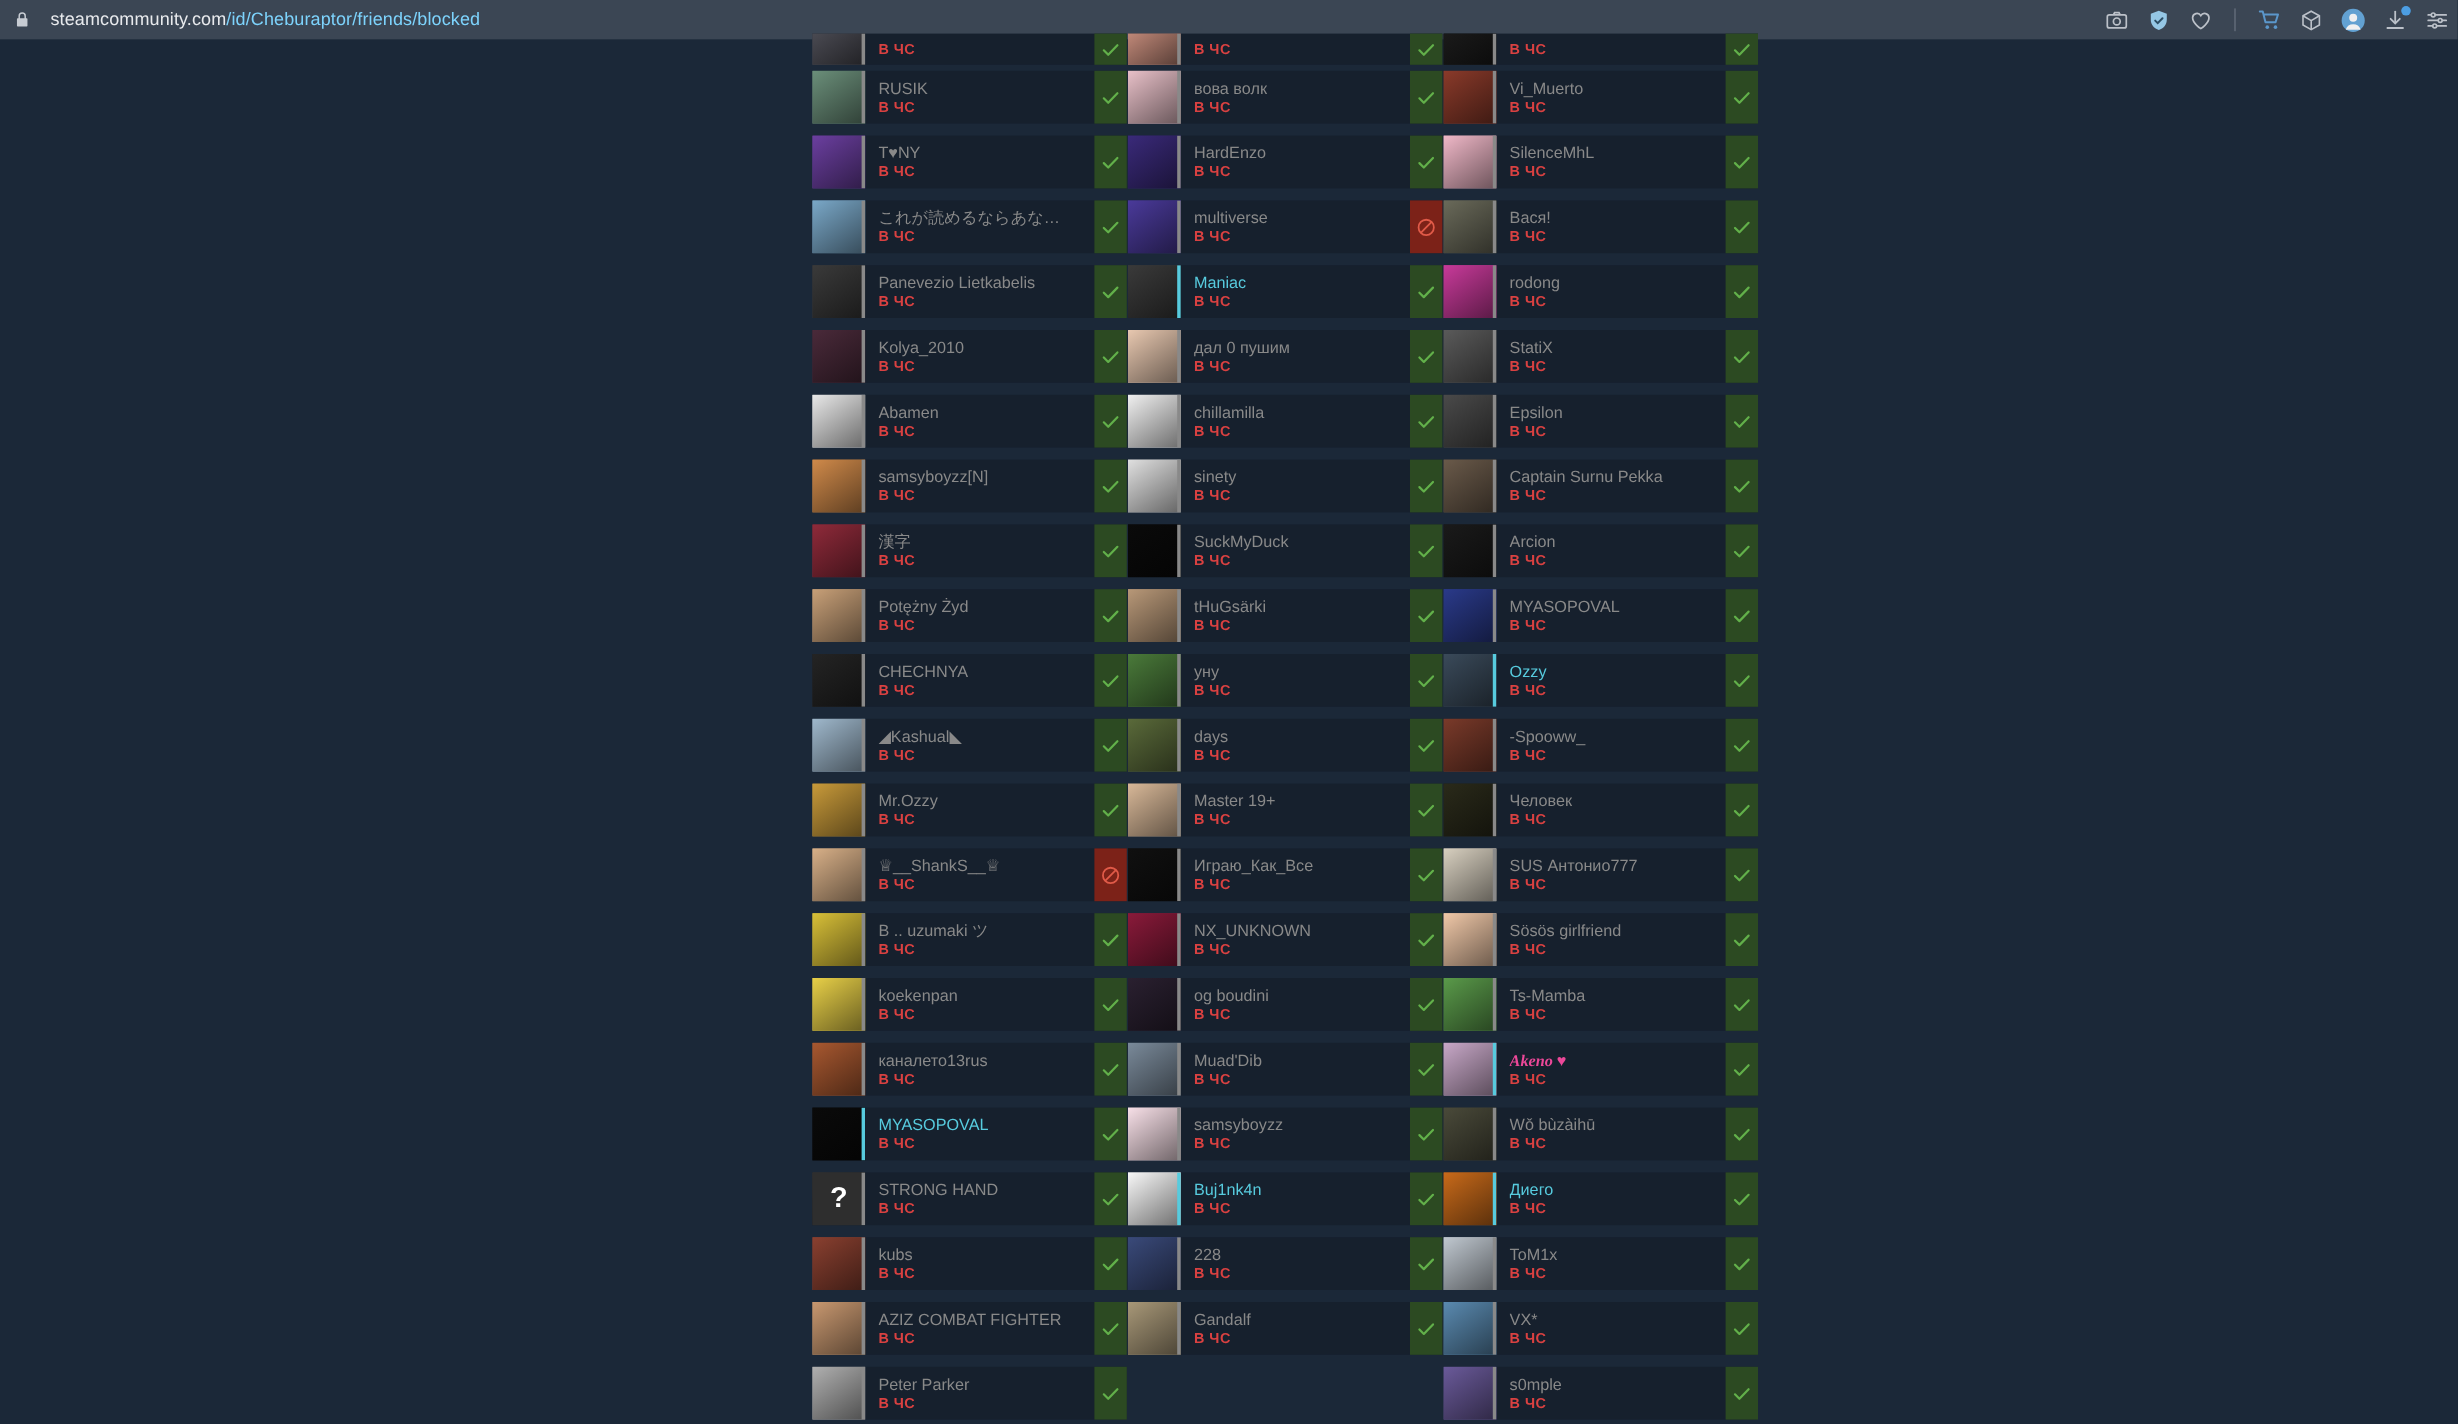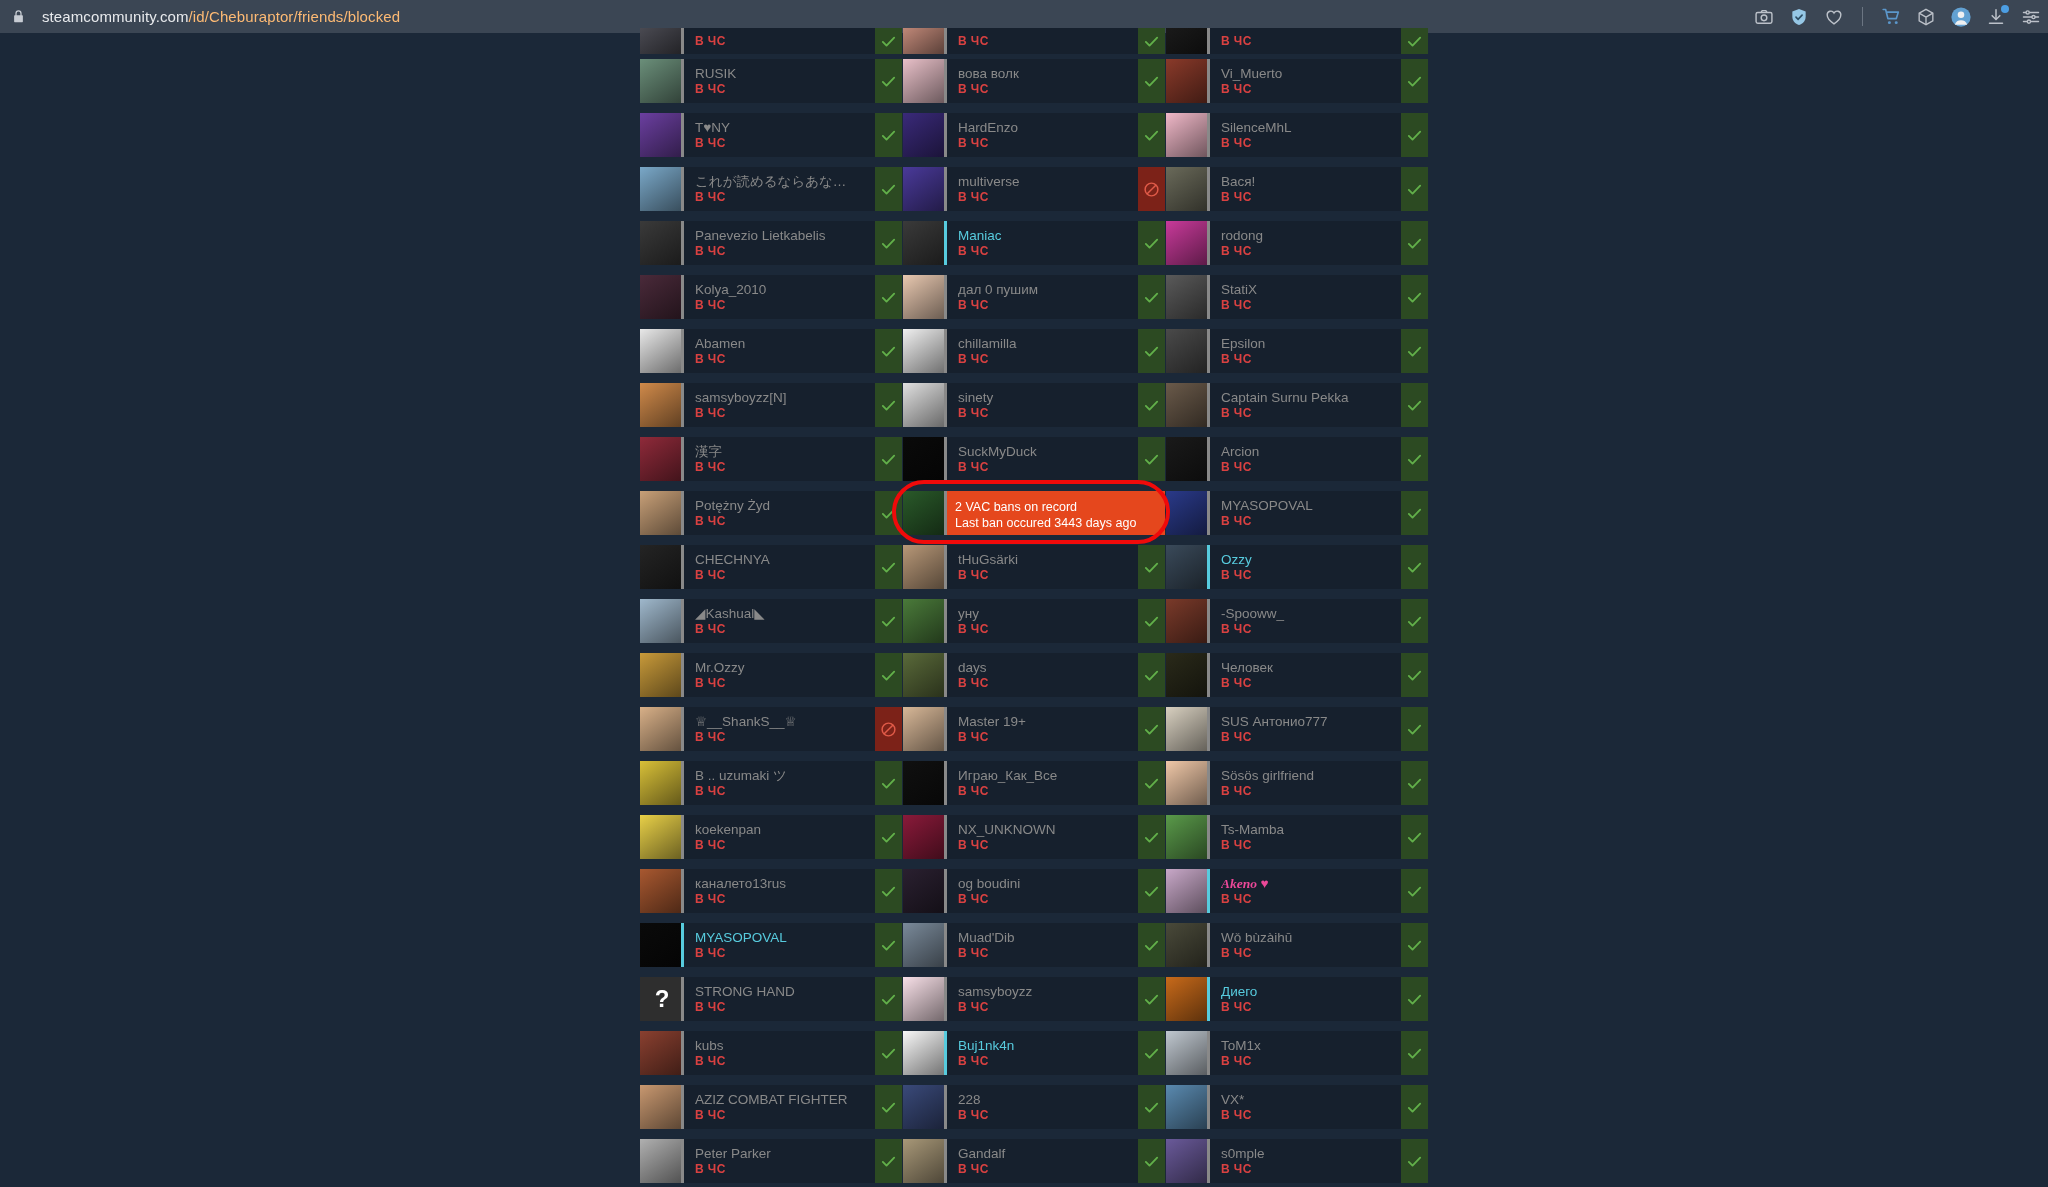--- a/index.html
+++ b/index.html
@@ -21,21 +21,21 @@
     margin-left: 10px; width: 16px; height: 16px;
     display: flex; align-items: center; justify-content: center;
   }
   .url-text {
     margin-left: 16px;
     font-size: 15px;
     color: #e8eaed;
     letter-spacing: .1px;
     white-space: nowrap;
   }
-  .url-text .dim { color: #fdba74; }
+  .url-text .dim { color: #7dd3fc; }
   .toolbar-right {
     position: absolute; right: 6px; top: 0;
     height: 33px; display: flex; align-items: center; gap: 13px;
   }
   .tb-icon {
     width: 22px; height: 22px;
     display: flex; align-items: center; justify-content: center;
     opacity: .92;
   }
   .tb-sep {
@@ -44,21 +44,21 @@
 
   
   .page {
     position: absolute;
     top: 33px; left: 0;
     width: 2048px; height: 1154px;
     background: #1b2838;
   }
   .list-wrap {
     position: absolute;
-    left: 640px; top: -9px;
+    left: 677px; top: -9px;
     width: 788px;
   }
   .grid {
     display: grid;
     grid-template-columns: 262px 262px 262px;
     column-gap: 1px;
     row-gap: 0px;
   }
   .col { display: flex; flex-direction: column; }
 
@@ -760,36 +760,20 @@
               </div>
               <div class="action ok">
                 <svg viewBox="0 0 24 24" fill="none" stroke="#62b04a" stroke-width="2.6" stroke-linecap="round" stroke-linejoin="round">
                   <path d="M4 12.6l5.2 5.2L20 6.6"></path>
                 </svg>
               </div>
             </div>
           </div>
           <div class="row">
             <div class="row-inner">
-              <div class="avatar" style="background: rgb(42, 90, 42);">
-                <div class="av-img" style="background: linear-gradient(145deg, rgb(42, 90, 42) 0%, rgba(0, 0, 0, 0.55) 100%);"></div>
-                <div class="av-flag"></div>
-              </div>
-              <div class="meta">
-                <div class="pname"></div>
-              </div>
-              <div class="vac-tip">
-                <div class="l1">2 VAC bans on record</div>
-                <div class="l2">Last ban occured 3443 days ago</div>
-              </div>
-              <div class="annot-ellipse"></div>
-            </div>
-          </div>
-          <div class="row">
-            <div class="row-inner">
               <div class="avatar" style="background: rgb(184, 152, 120);">
                 <div class="av-img" style="background: linear-gradient(145deg, rgb(184, 152, 120) 0%, rgba(0, 0, 0, 0.55) 100%);"></div>
                 <div class="av-flag"></div>
               </div>
               <div class="meta">
                 <div class="pname">tHuGsärki</div>
                 <div class="pstatus">В ЧС</div>
               </div>
               <div class="action ok">
                 <svg viewBox="0 0 24 24" fill="none" stroke="#62b04a" stroke-width="2.6" stroke-linecap="round" stroke-linejoin="round">

